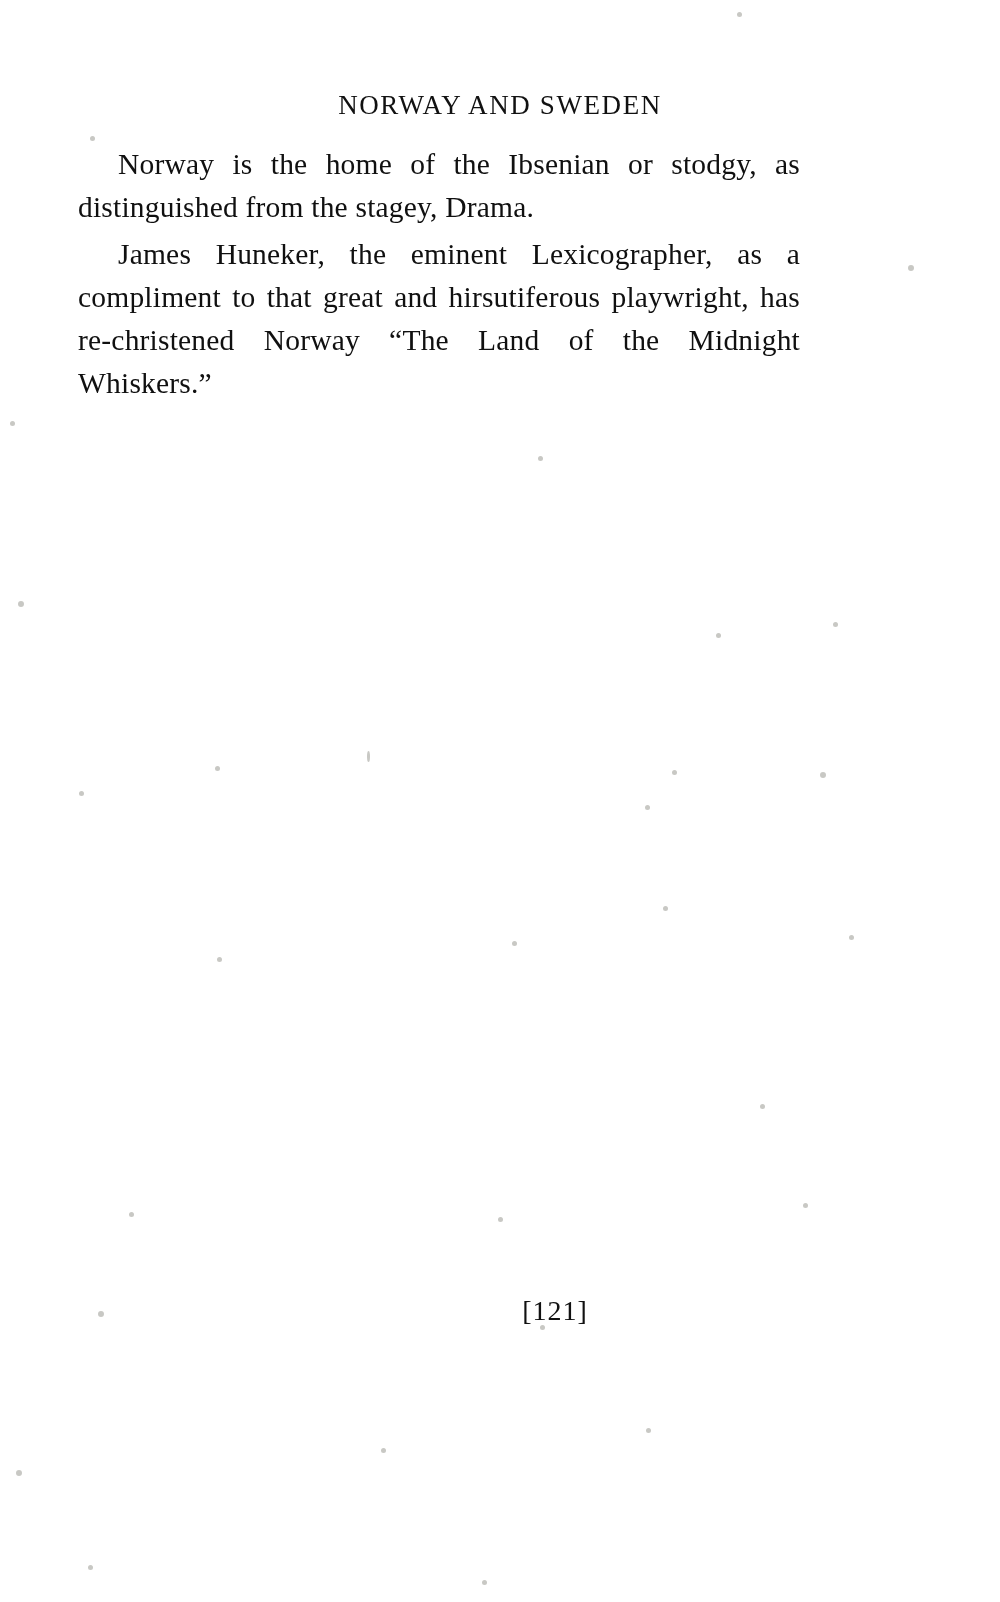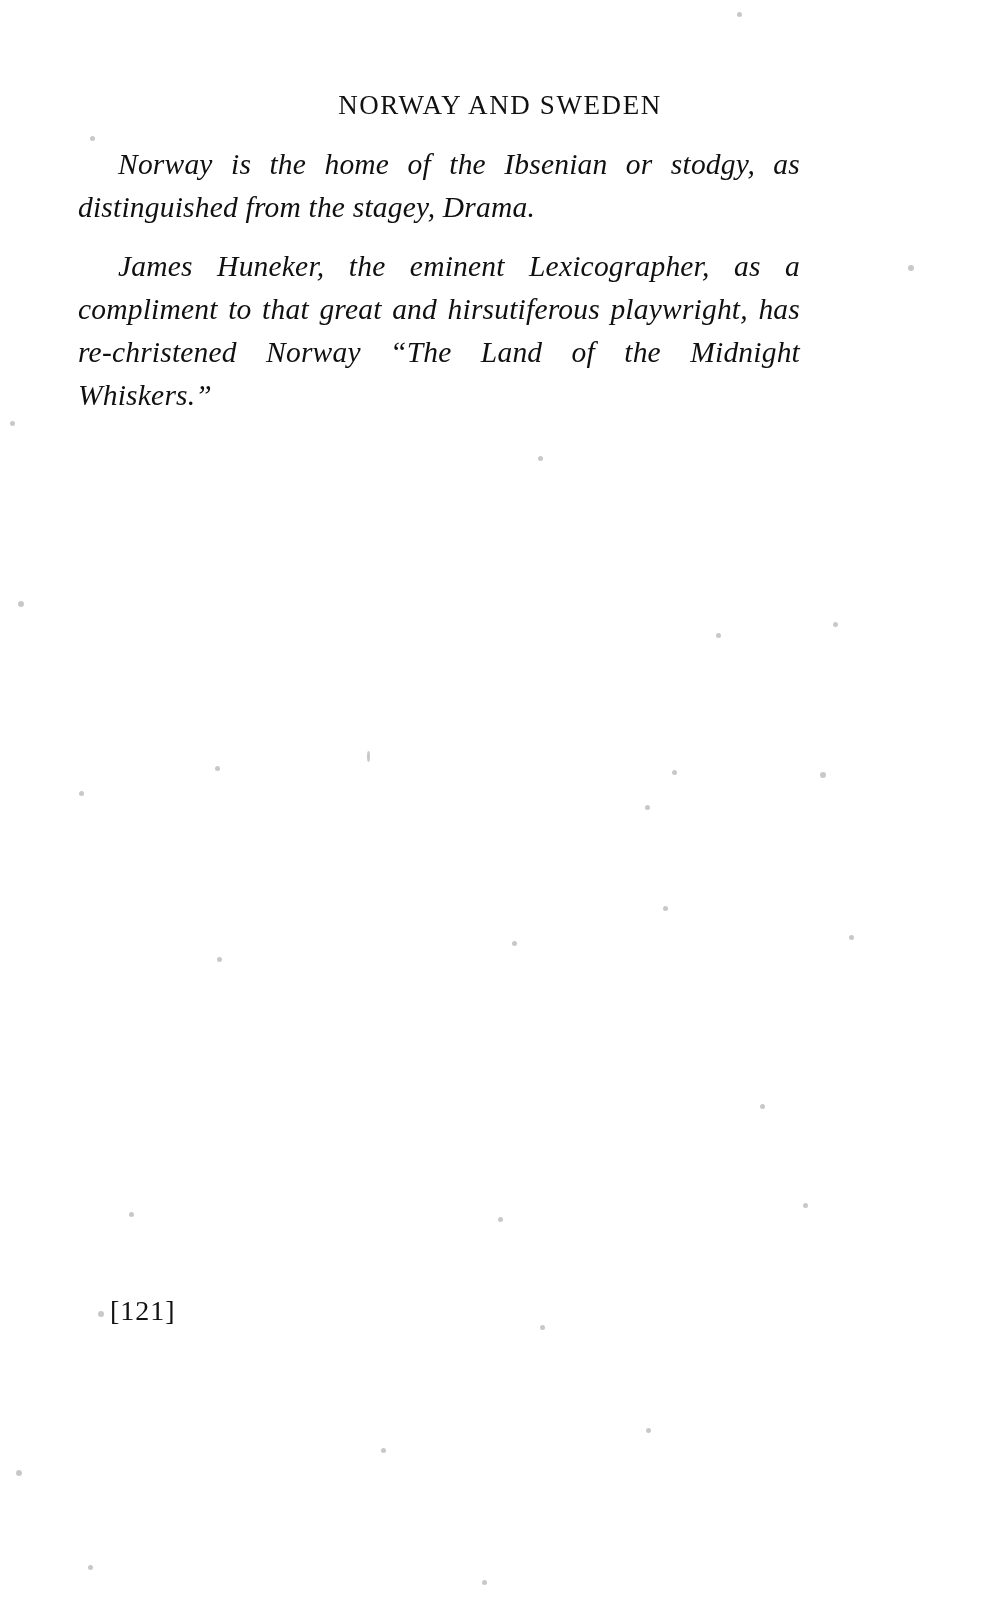--- a/index.html
+++ b/index.html
@@ -54,35 +54,34 @@
     font-size: 29.5px;
     line-height: 43px;
     text-align: justify;
     text-justify: inter-word;
     margin: 0;
     color: #101010;
     letter-spacing: 0.2px;
   }
   .para.indent {
     text-indent: 40px;
-    font-style: italic;
   }
   .para + .para {
-    margin-top: 16px;
+    margin-top: 4px;
   }
   .gap {
     height: 28px;
   }
 
   .folio {
     position: absolute;
     left: 0;
     top: 1295px;
     width: 1000px;
-    text-align: left;
+    text-align: center;
     padding-left: 110px;
     box-sizing: border-box;
     font-size: 28px;
     letter-spacing: 1px;
     color: #111;
   }
 </style>
 </head>
 <body>
 

